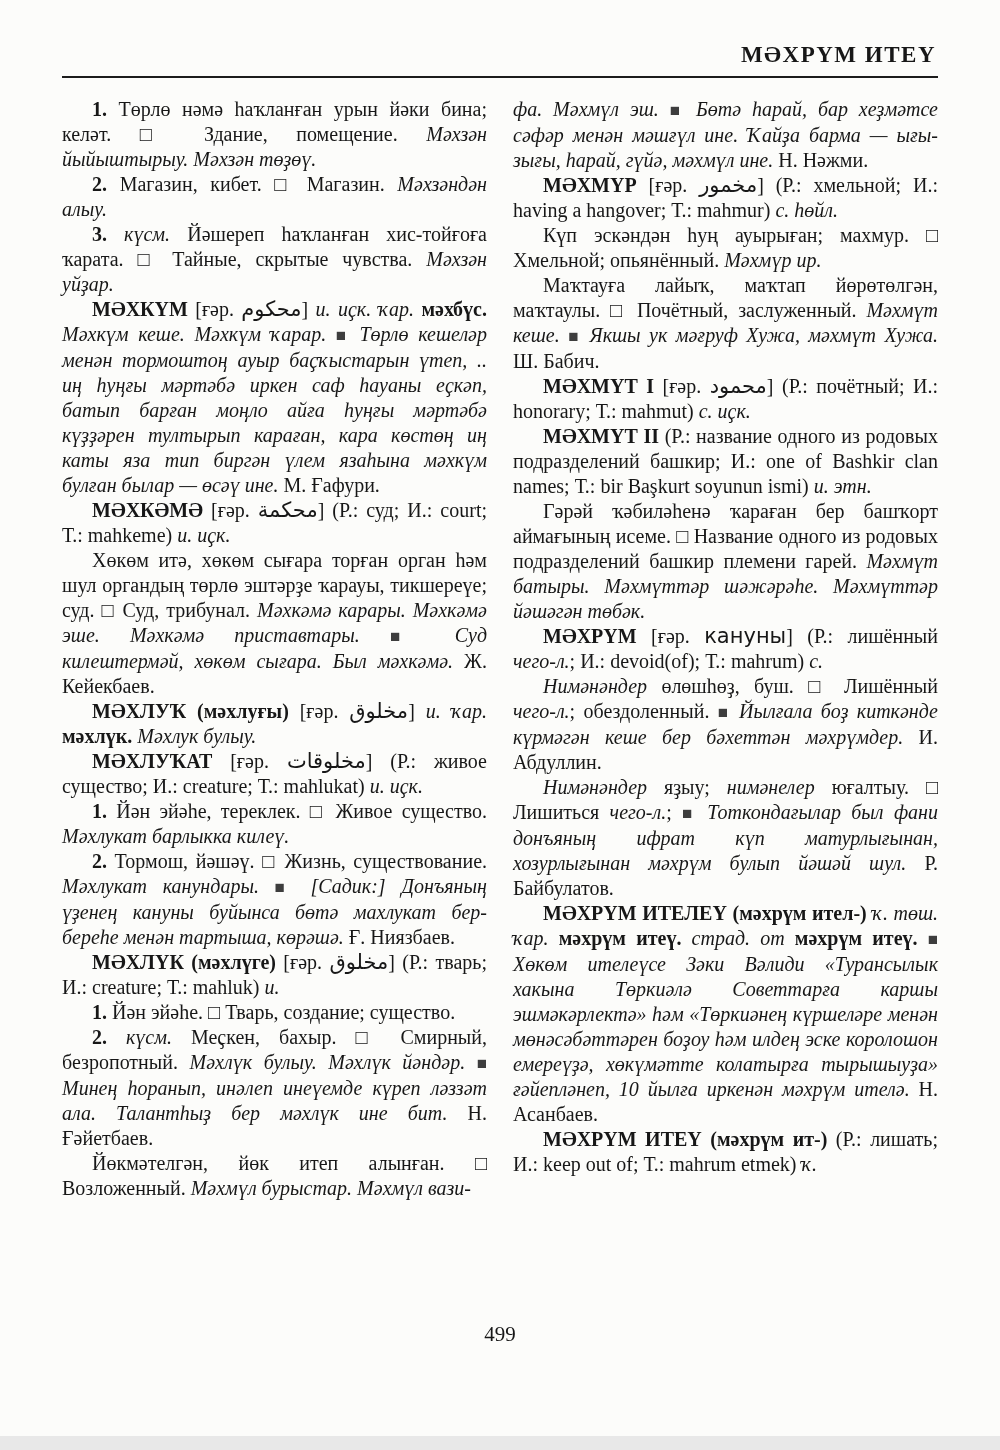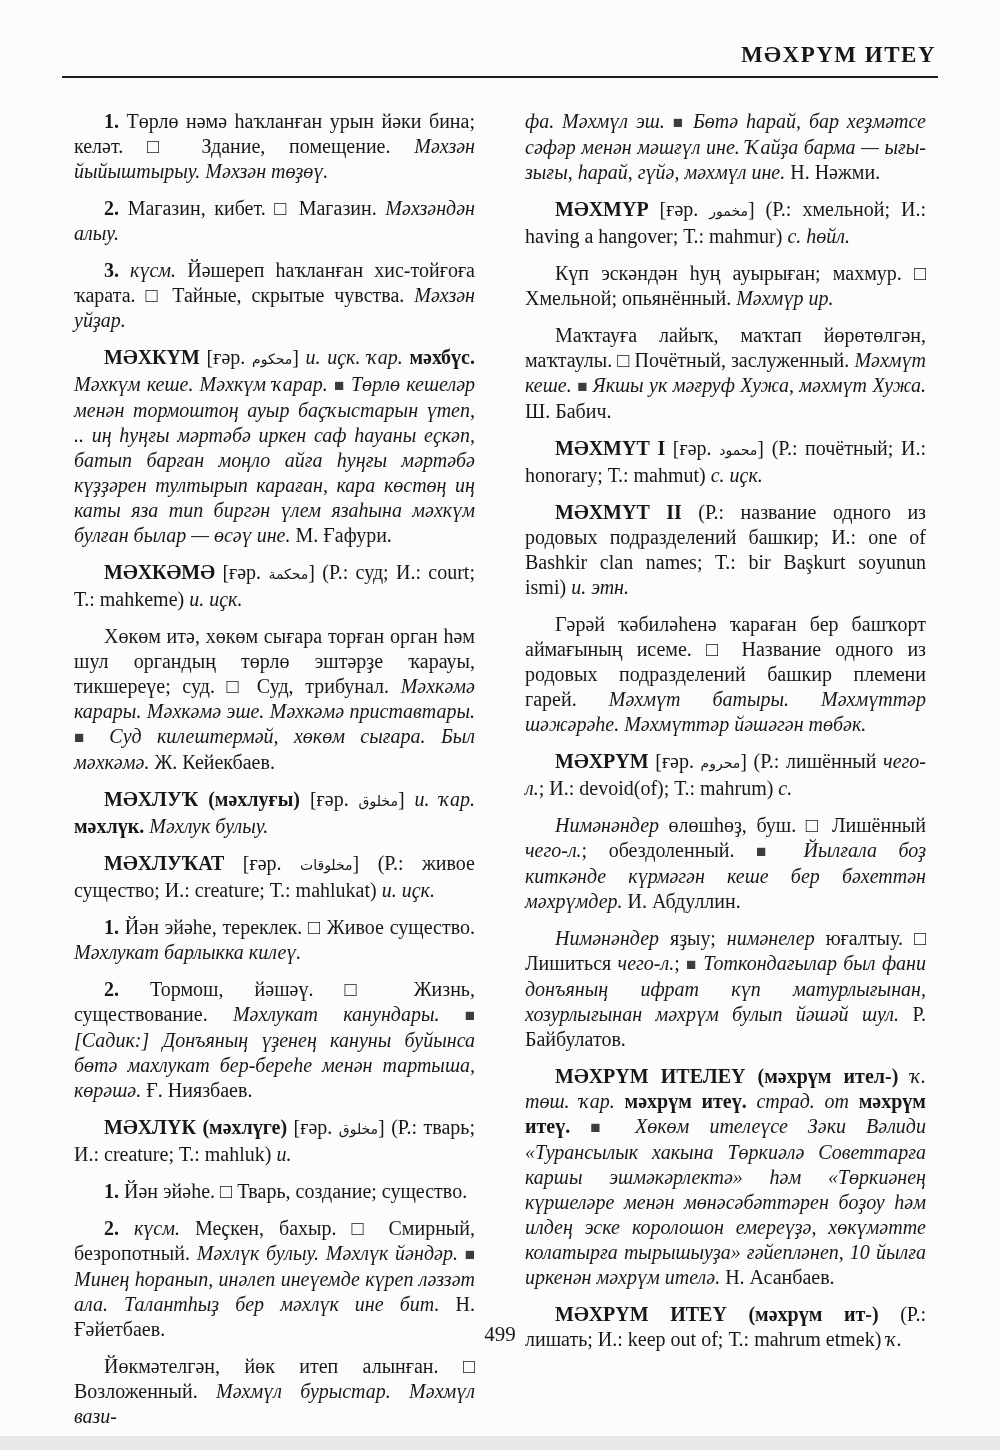--- a/index.html
+++ b/index.html
@@ -38,27 +38,27 @@
     display: flex;
     gap: 26px;
   }
   .column {
     width: 425px;
     text-align: justify;
     font-size: 20px;
     line-height: 25px;
     hyphens: none;
   }
-  .para { margin: 12px; text-indent: 30px; }
+  .para { margin: 0; text-indent: 30px; }
   .para.no-indent { text-indent: 0; }
   .seg-b  { font-weight: 700; }
   .seg-i  { font-style: italic; }
   .seg-ar {
     font-family: "DejaVu Sans", sans-serif;
-    font-size: 14px;
+    font-size: 21px;
     direction: rtl;
     unicode-bidi: isolate;
   }
   .seg-sq { color: #3d3d3d; font-size: 17px; }
   .page-number {
     position: absolute;
     top: 1322px;
     left: 0;
     width: 100%;
     text-align: center;
@@ -89,21 +89,21 @@
         <p class="para"><span class="seg-r">Йөкмәтелгән, йөк итеп алынған. □ Возложенный. </span><span class="seg-i">Мәхмүл бурыстар. Мәхмүл вази-</span></p>
       </div>
     <div class="column" id="col-right">
         <p class="para no-indent"><span class="seg-i">фа. Мәхмүл эш. </span><span class="seg-sq">■ </span><span class="seg-i">Бөтә һарай, бар хеҙмәтсе сәфәр менән мәшғүл ине. Ҡайҙа барма — ығы-зығы, һарай, гүйә, мәхмүл ине. </span><span class="seg-r">Н. Нәжми.</span></p>
         <p class="para"><span class="seg-b">МӘХМҮР </span><span class="seg-r">[ғәр. </span><span class="seg-ar">مخمور</span><span class="seg-r">] (Р.: хмельной; И.: having a hangover; Т.: mahmur) </span><span class="seg-i">с. һөйл.</span></p>
         <p class="para"><span class="seg-r">Күп эскәндән һуң ауырыған; махмур. □ Хмельной; опьянённый. </span><span class="seg-i">Мәхмүр ир.</span></p>
         <p class="para"><span class="seg-r">Маҡтауға лайыҡ, маҡтап йөрөтөлгән, маҡтаулы. □ Почётный, заслуженный. </span><span class="seg-i">Мәхмүт кеше. </span><span class="seg-sq">■ </span><span class="seg-i">Якшы ук мәғруф Хужа, мәхмүт Хужа. </span><span class="seg-r">Ш. Бабич.</span></p>
         <p class="para"><span class="seg-b">МӘХМҮТ I </span><span class="seg-r">[ғәр. </span><span class="seg-ar">محمود</span><span class="seg-r">] (Р.: почётный; И.: honorary; Т.: mahmut) </span><span class="seg-i">с. иҫк.</span></p>
         <p class="para"><span class="seg-b">МӘХМҮТ II </span><span class="seg-r">(Р.: название одного из родовых подразделений башкир; И.: one of Bashkir clan names; Т.: bir Başkurt soyunun ismi) </span><span class="seg-i">и. этн.</span></p>
         <p class="para"><span class="seg-r">Гәрәй ҡәбиләһенә ҡараған бер башҡорт аймағының исеме. □ Название одного из родовых подразделений башкир племени гарей. </span><span class="seg-i">Мәхмүт батыры. Мәхмүттәр шәжәрәһе. Мәхмүттәр йәшәгән төбәк.</span></p>
-        <p class="para"><span class="seg-b">МӘХРҮМ </span><span class="seg-r">[ғәр. </span><span class="seg-ar">محروم</span><span class="seg-r">] (Р.: лишённый </span><span class="seg-i">чего-л.</span><span class="seg-r">; И.: devoid(of); Т.: mahrum) </span><span class="seg-i">с.</span></p>
+        <p class="para"><span class="seg-b">МӘХРҮМ </span><span class="seg-r">[ғәр. </span><span class="seg-ar">кануны</span><span class="seg-r">] (Р.: лишённый </span><span class="seg-i">чего-л.</span><span class="seg-r">; И.: devoid(of); Т.: mahrum) </span><span class="seg-i">с.</span></p>
         <p class="para"><span class="seg-i">Нимәнәндер </span><span class="seg-r">өлөшһөҙ, буш. □ Лишённый </span><span class="seg-i">чего-л.</span><span class="seg-r">; обездоленный. </span><span class="seg-sq">■ </span><span class="seg-i">Йылғала боҙ киткәнде күрмәгән кеше бер бәхеттән мәхрүмдер. </span><span class="seg-r">И. Абдуллин.</span></p>
         <p class="para"><span class="seg-i">Нимәнәндер </span><span class="seg-r">яҙыу; </span><span class="seg-i">нимәнелер </span><span class="seg-r">юғалтыу. □ Лишиться </span><span class="seg-i">чего-л.</span><span class="seg-r">; </span><span class="seg-sq">■ </span><span class="seg-i">Тоткондағылар был фани донъяның ифрат күп матурлығынан, хозурлығынан мәхрүм булып йәшәй шул. </span><span class="seg-r">Р. Байбулатов.</span></p>
         <p class="para"><span class="seg-b">МӘХРҮМ ИТЕЛЕҮ (мәхрүм ител-) </span><span class="seg-i">ҡ. төш. ҡар. </span><span class="seg-b">мәхрүм итеү. </span><span class="seg-i">страд. от </span><span class="seg-b">мәхрүм итеү. </span><span class="seg-sq">■ </span><span class="seg-i">Хөкөм ителеүсе Зәки Вәлиди «Турансылык хакына Төркиәлә Советтарға каршы эшмәкәрлектә» һәм «Төркиәнең күршеләре менән мөнәсәбәттәрен боҙоу һәм илдең эске королошон емереүҙә, хөкүмәтте колатырға тырышыуҙа» ғәйепләнеп, 10 йылға иркенән мәхрүм ителә. </span><span class="seg-r">Н. Асанбаев.</span></p>
         <p class="para"><span class="seg-b">МӘХРҮМ ИТЕҮ (мәхрүм ит-) </span><span class="seg-r">(Р.: лишать; И.: keep out of; Т.: mahrum etmek) </span><span class="seg-i">ҡ.</span></p>
       </div>
   </div>
   <div class="page-number">499</div>
 </div>
 
 </body></html>

